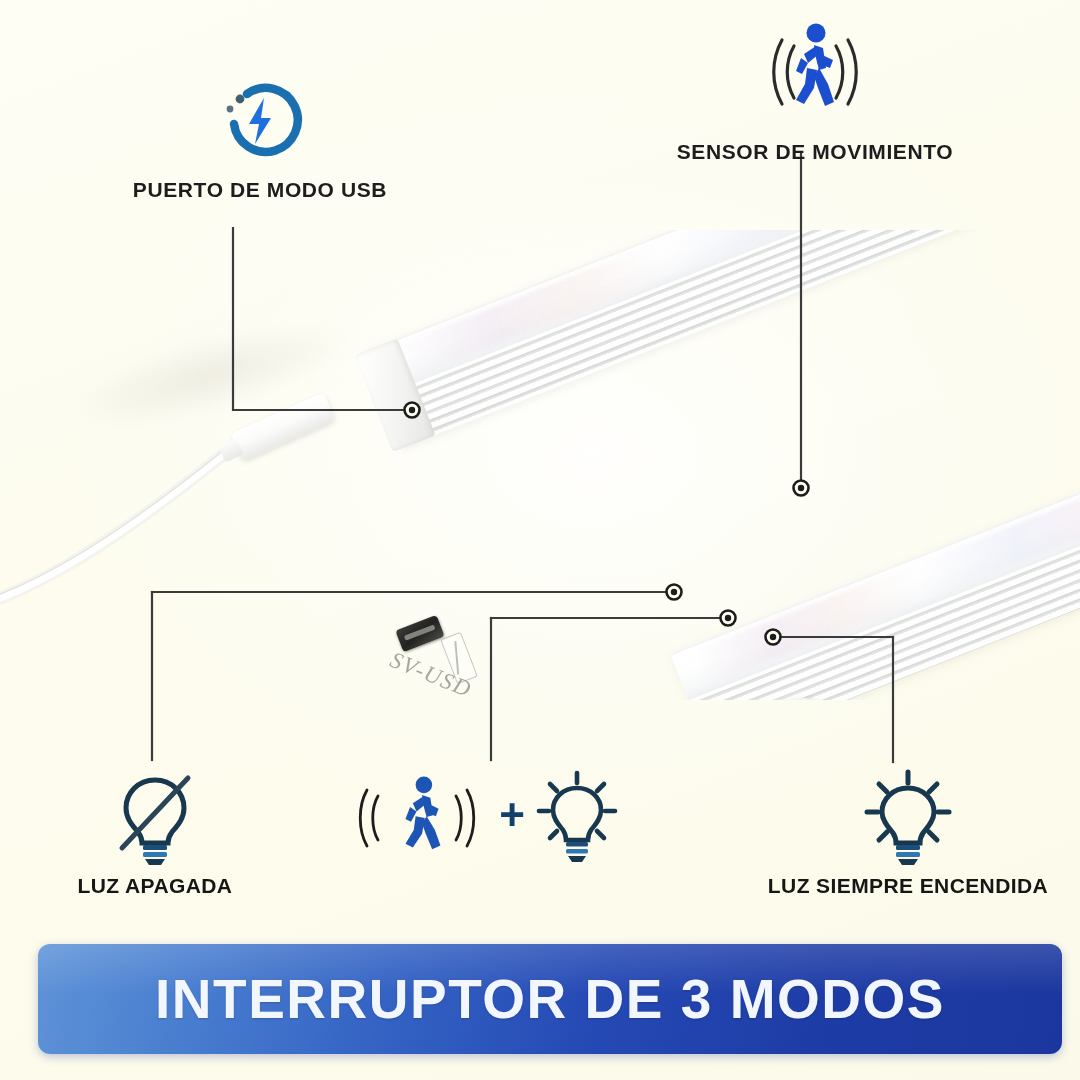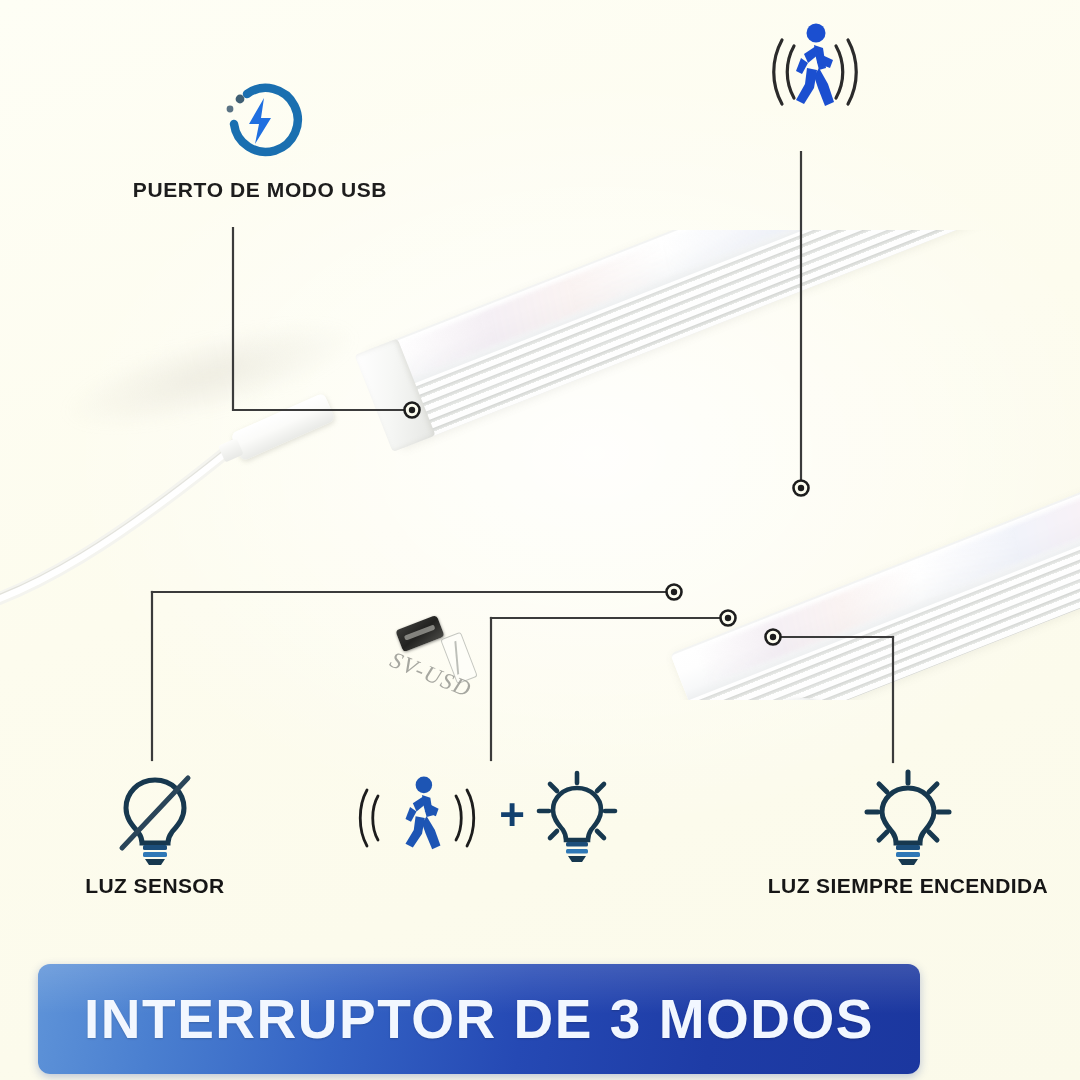--- a/index.html
+++ b/index.html
@@ -320,22 +320,22 @@
     color: #12406e;
     line-height: 1;
     margin: 0 4px;
     padding-bottom: 6px;
   }
 
   
   .banner {
     position: absolute;
     left: 38px;
-    top: 964px;
-    width: 882px;
+    top: 944px;
+    width: 1024px;
     height: 110px;
     border-radius: 12px;
     background: linear-gradient(100deg,
         #5e93d8 0%,
         #4a7fd0 14%,
         #3463c4 34%,
         #2549b4 55%,
         #1e3ca6 76%,
         #1b379f 100%);
     box-shadow: 0 3px 10px rgba(30,60,150,0.28);
@@ -480,39 +480,40 @@
           <circle cx="64" cy="15" r="9.5"></circle>
           <path d="M 62 27 L 71 30 L 74 50 L 67 52 L 64 40 Z"></path>
           <path d="M 52 36 L 64 28 L 67 36 L 56 45 Z"></path>
           <path d="M 56 45 L 50 56 L 44 53 L 49 40 Z"></path>
           <path d="M 68 36 L 81 42 L 78 50 L 65 45 Z"></path>
           <path d="M 67 50 L 76 66 L 82 84 L 73 88 L 66 70 L 62 58 Z"></path>
           <path d="M 65 52 L 62 70 L 52 86 L 44 82 L 53 66 L 55 50 Z"></path>
         </g>
       </svg>
     </span>
+    <span class="f-label">SENSOR DE MOVIMIENTO</span>
   </div>
 
   <div class="modes">
 
     <div class="mode" id="mode-off">
       <span class="m-icon">
         <svg width="86" height="96" viewBox="0 0 86 96">
 
           <path d="M 43 10 C 26 10, 14 23, 14 38 C 14 49, 21 56, 26 62 C 29 66, 30 70, 30 73
                    L 56 73 C 56 70, 57 66, 60 62 C 65 56, 72 49, 72 38 C 72 23, 60 10, 43 10 Z" fill="none" stroke="#17384f" stroke-width="5"></path>
 
           <rect x="31" y="75" width="24" height="5" rx="1.6" fill="#1c4e7a"></rect>
           <rect x="31" y="82" width="24" height="5" rx="1.6" fill="#2f78b6"></rect>
           <path d="M 33 89 L 53 89 L 49 95 L 37 95 Z" fill="#17384f"></path>
 
           <line x1="10" y1="78" x2="76" y2="8" stroke="#2a4559" stroke-width="5" stroke-linecap="round"></line>
         </svg>
       </span>
-      <span class="m-label">LUZ SENSOR</span>
+      <span class="m-label">LUZ APAGADA</span>
     </div>
 
     <div class="mode" id="mode-auto">
       <span class="m-icon">
         <svg width="150" height="92" viewBox="0 0 150 92">
           <path d="M 22 18 C 13 34, 13 58, 22 74" fill="none" stroke="#1d1d1d" stroke-width="2.8" stroke-linecap="round"></path>
           <path d="M 33 24 C 26 36, 26 56, 33 68" fill="none" stroke="#1d1d1d" stroke-width="2.8" stroke-linecap="round"></path>
           <path d="M 122 18 C 131 34, 131 58, 122 74" fill="none" stroke="#1d1d1d" stroke-width="2.8" stroke-linecap="round"></path>
           <path d="M 111 24 C 118 36, 118 56, 111 68" fill="none" stroke="#1d1d1d" stroke-width="2.8" stroke-linecap="round"></path>
           <g fill="#1d55b4" transform="translate(20,0) scale(0.92)">

